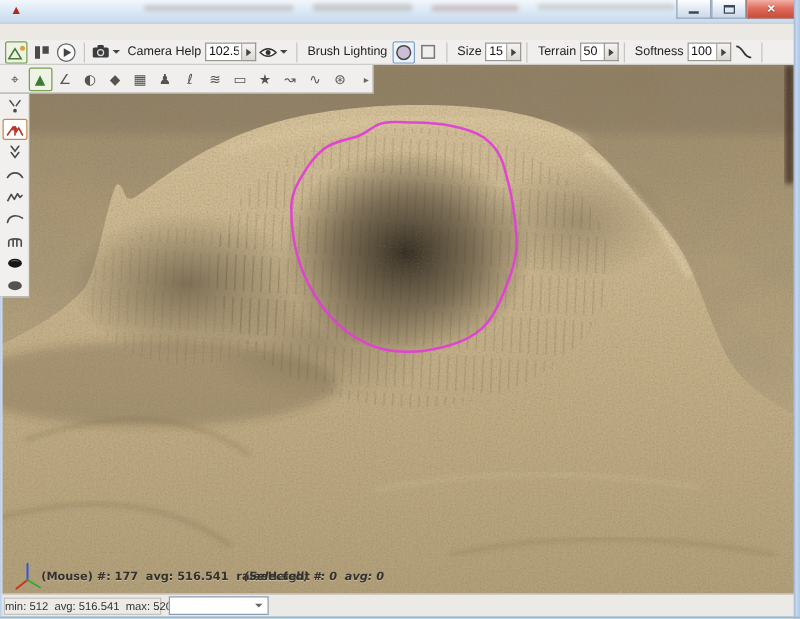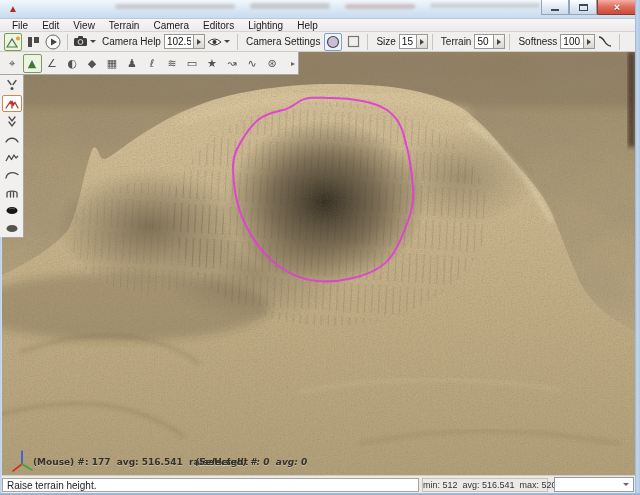--- a/index.html
+++ b/index.html
@@ -108,30 +108,20 @@
         </div>
       <div class="win-btn">
           <span class="glyph-max"></span>
         </div>
       <div class="win-btn close">
           <span class="glyph-close">×</span>
         </div>
     </div>
   </div>
 
-  <div class="menubar">
-    <span class="menu-item">File</span>
-    <span class="menu-item">Edit</span>
-    <span class="menu-item">View</span>
-    <span class="menu-item">Terrain</span>
-    <span class="menu-item">Camera</span>
-    <span class="menu-item">Editors</span>
-    <span class="menu-item">Lighting</span>
-    <span class="menu-item">Help</span>
-  </div>
 
   <div class="toolbar1">
     <button class="tbtn selected">
       <svg width="15" height="13">
         <path d="M1,12 L6,4 L11,12 Z" fill="#e9f2e0" stroke="#4a7a3a" stroke-width="1.2"></path>
         <circle cx="12" cy="3.5" r="2" fill="#d8a33c"></circle>
       </svg>
     </button>
     <button class="tbtn">
       <svg width="13" height="12">
@@ -162,21 +152,21 @@
         </span>
     </div>
     <button class="tbtn" style="width:26px;">
       <svg width="15" height="10">
         <path d="M1,5 Q7.5,-1 14,5 Q7.5,11 1,5 Z" fill="#fff" stroke="#333" stroke-width="1"></path>
         <circle cx="7.5" cy="5" r="2" fill="#333"></circle>
       </svg>
       <span class="arrow-d"></span>
     </button>
     <div class="tb-sep"></div>
-    <span class="tb-label">Camera Settings</span>
+    <span class="tb-label">Brush Lighting</span>
     <button class="tbtn selected-blue">
       <svg width="14" height="14">
         <circle cx="7" cy="7" r="5.5" fill="#cabfd6" stroke="#4a4a4a" stroke-width="1.2"></circle>
       </svg>
     </button>
     <button class="tbtn">
       <svg width="13" height="13">
         <rect x="1.5" y="1.5" width="10" height="10" fill="none" stroke="#777" stroke-width="1.2"></rect>
       </svg>
     </button>
@@ -394,21 +384,20 @@
       </svg>
     </button>
     <button class="sbtn" title="Set Empty">
       <svg width="16" height="14">
         <ellipse cx="8" cy="7.5" rx="5.5" ry="3.6" fill="#555250"></ellipse>
       </svg>
     </button>
   </div>
 
   <div class="statusbar">
-    <div class="status-msg">Raise terrain height.</div>
     <div class="status-stats">min: 512  avg: 516.541  max: 520.938</div>
     <div class="status-dd">
       <span class="arrow-d" style="border-top-color:#666;"></span>
     </div>
   </div>
 
   <div class="frame-left"></div>
   <div class="frame-right"></div>
   <div class="frame-bottom"></div>
 </div>

